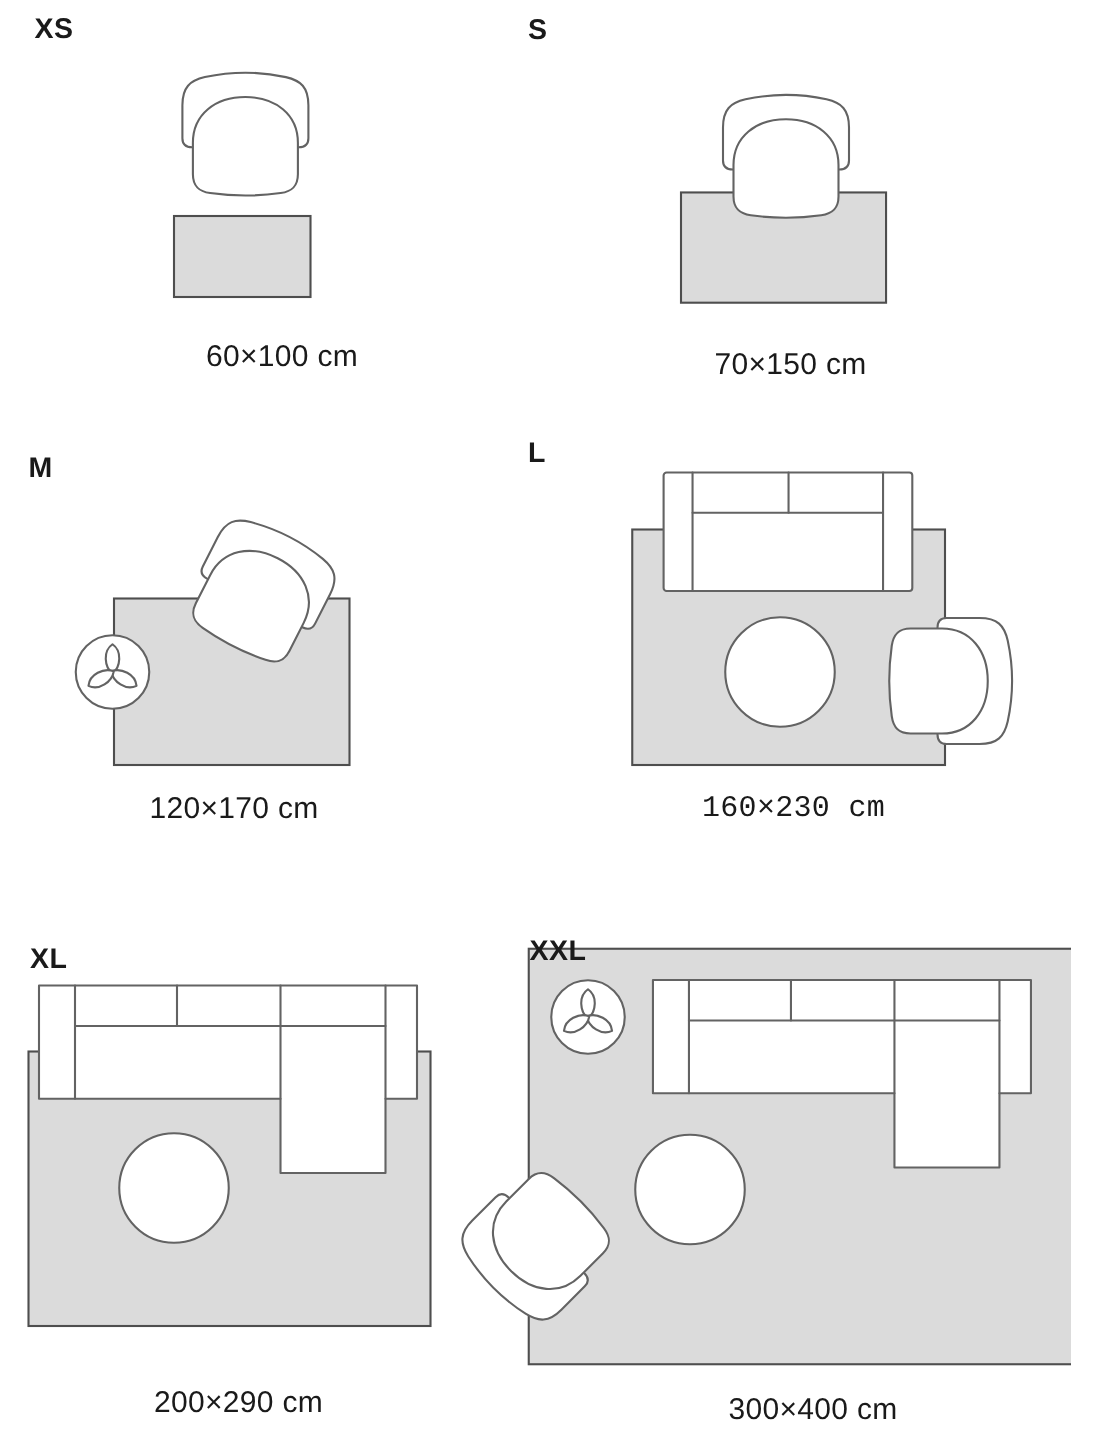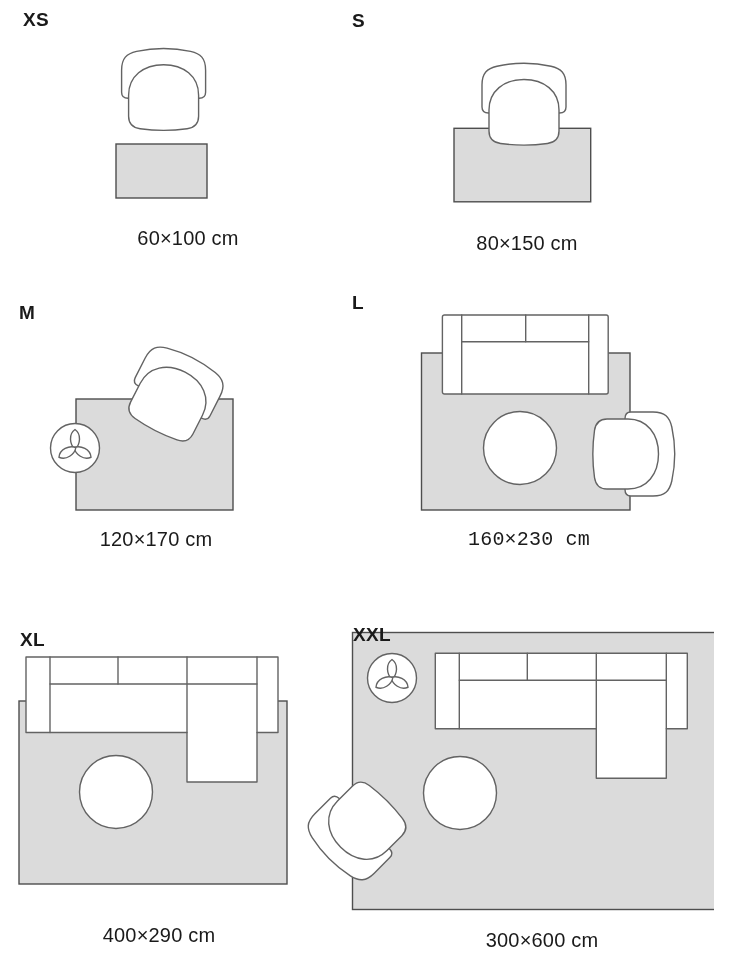--- a/index.html
+++ b/index.html
@@ -109,27 +109,27 @@
       <use href="#cornersofa" class="furn" transform="translate(434.3,652.3)"></use>
       <use href="#table" class="furn" transform="translate(460,793)"></use>
       <use href="#armchair" class="furn" transform="translate(358,830) rotate(-135)"></use>
     </g>
   </svg>
 
   <div class="size-label" style="left:23px;top:10px;">XS</div>
   <div class="dim-label" style="left:158px;top:228px;margin-left:30px;">60×100 cm</div>
 
   <div class="size-label" style="left:352px;top:11px;">S</div>
-  <div class="dim-label" style="left:527px;top:233px;">80×150 cm</div>
+  <div class="dim-label" style="left:527px;top:233px;">70×150 cm</div>
 
   <div class="size-label" style="left:19px;top:303px;">M</div>
   <div class="dim-label" style="left:156px;top:529px;text-align:right;">120×170 cm</div>
 
   <div class="size-label" style="left:352px;top:293px;">L</div>
   <div class="dim-label" style="left:529px;top:530px;font-family:Liberation Mono, monospace;">160×230 cm</div>
 
   <div class="size-label" style="left:20px;top:586px;margin-top:44px;">XL</div>
-  <div class="dim-label" style="left:159px;top:925px;">400×290 cm</div>
+  <div class="dim-label" style="left:159px;top:925px;">200×290 cm</div>
 
   <div class="size-label" style="left:353px;top:588px;margin-top:37px;">XXL</div>
-  <div class="dim-label" style="left:542px;top:930px;">300×600 cm</div>
+  <div class="dim-label" style="left:542px;top:930px;">300×400 cm</div>
 
 </div>
 
 </body></html>

